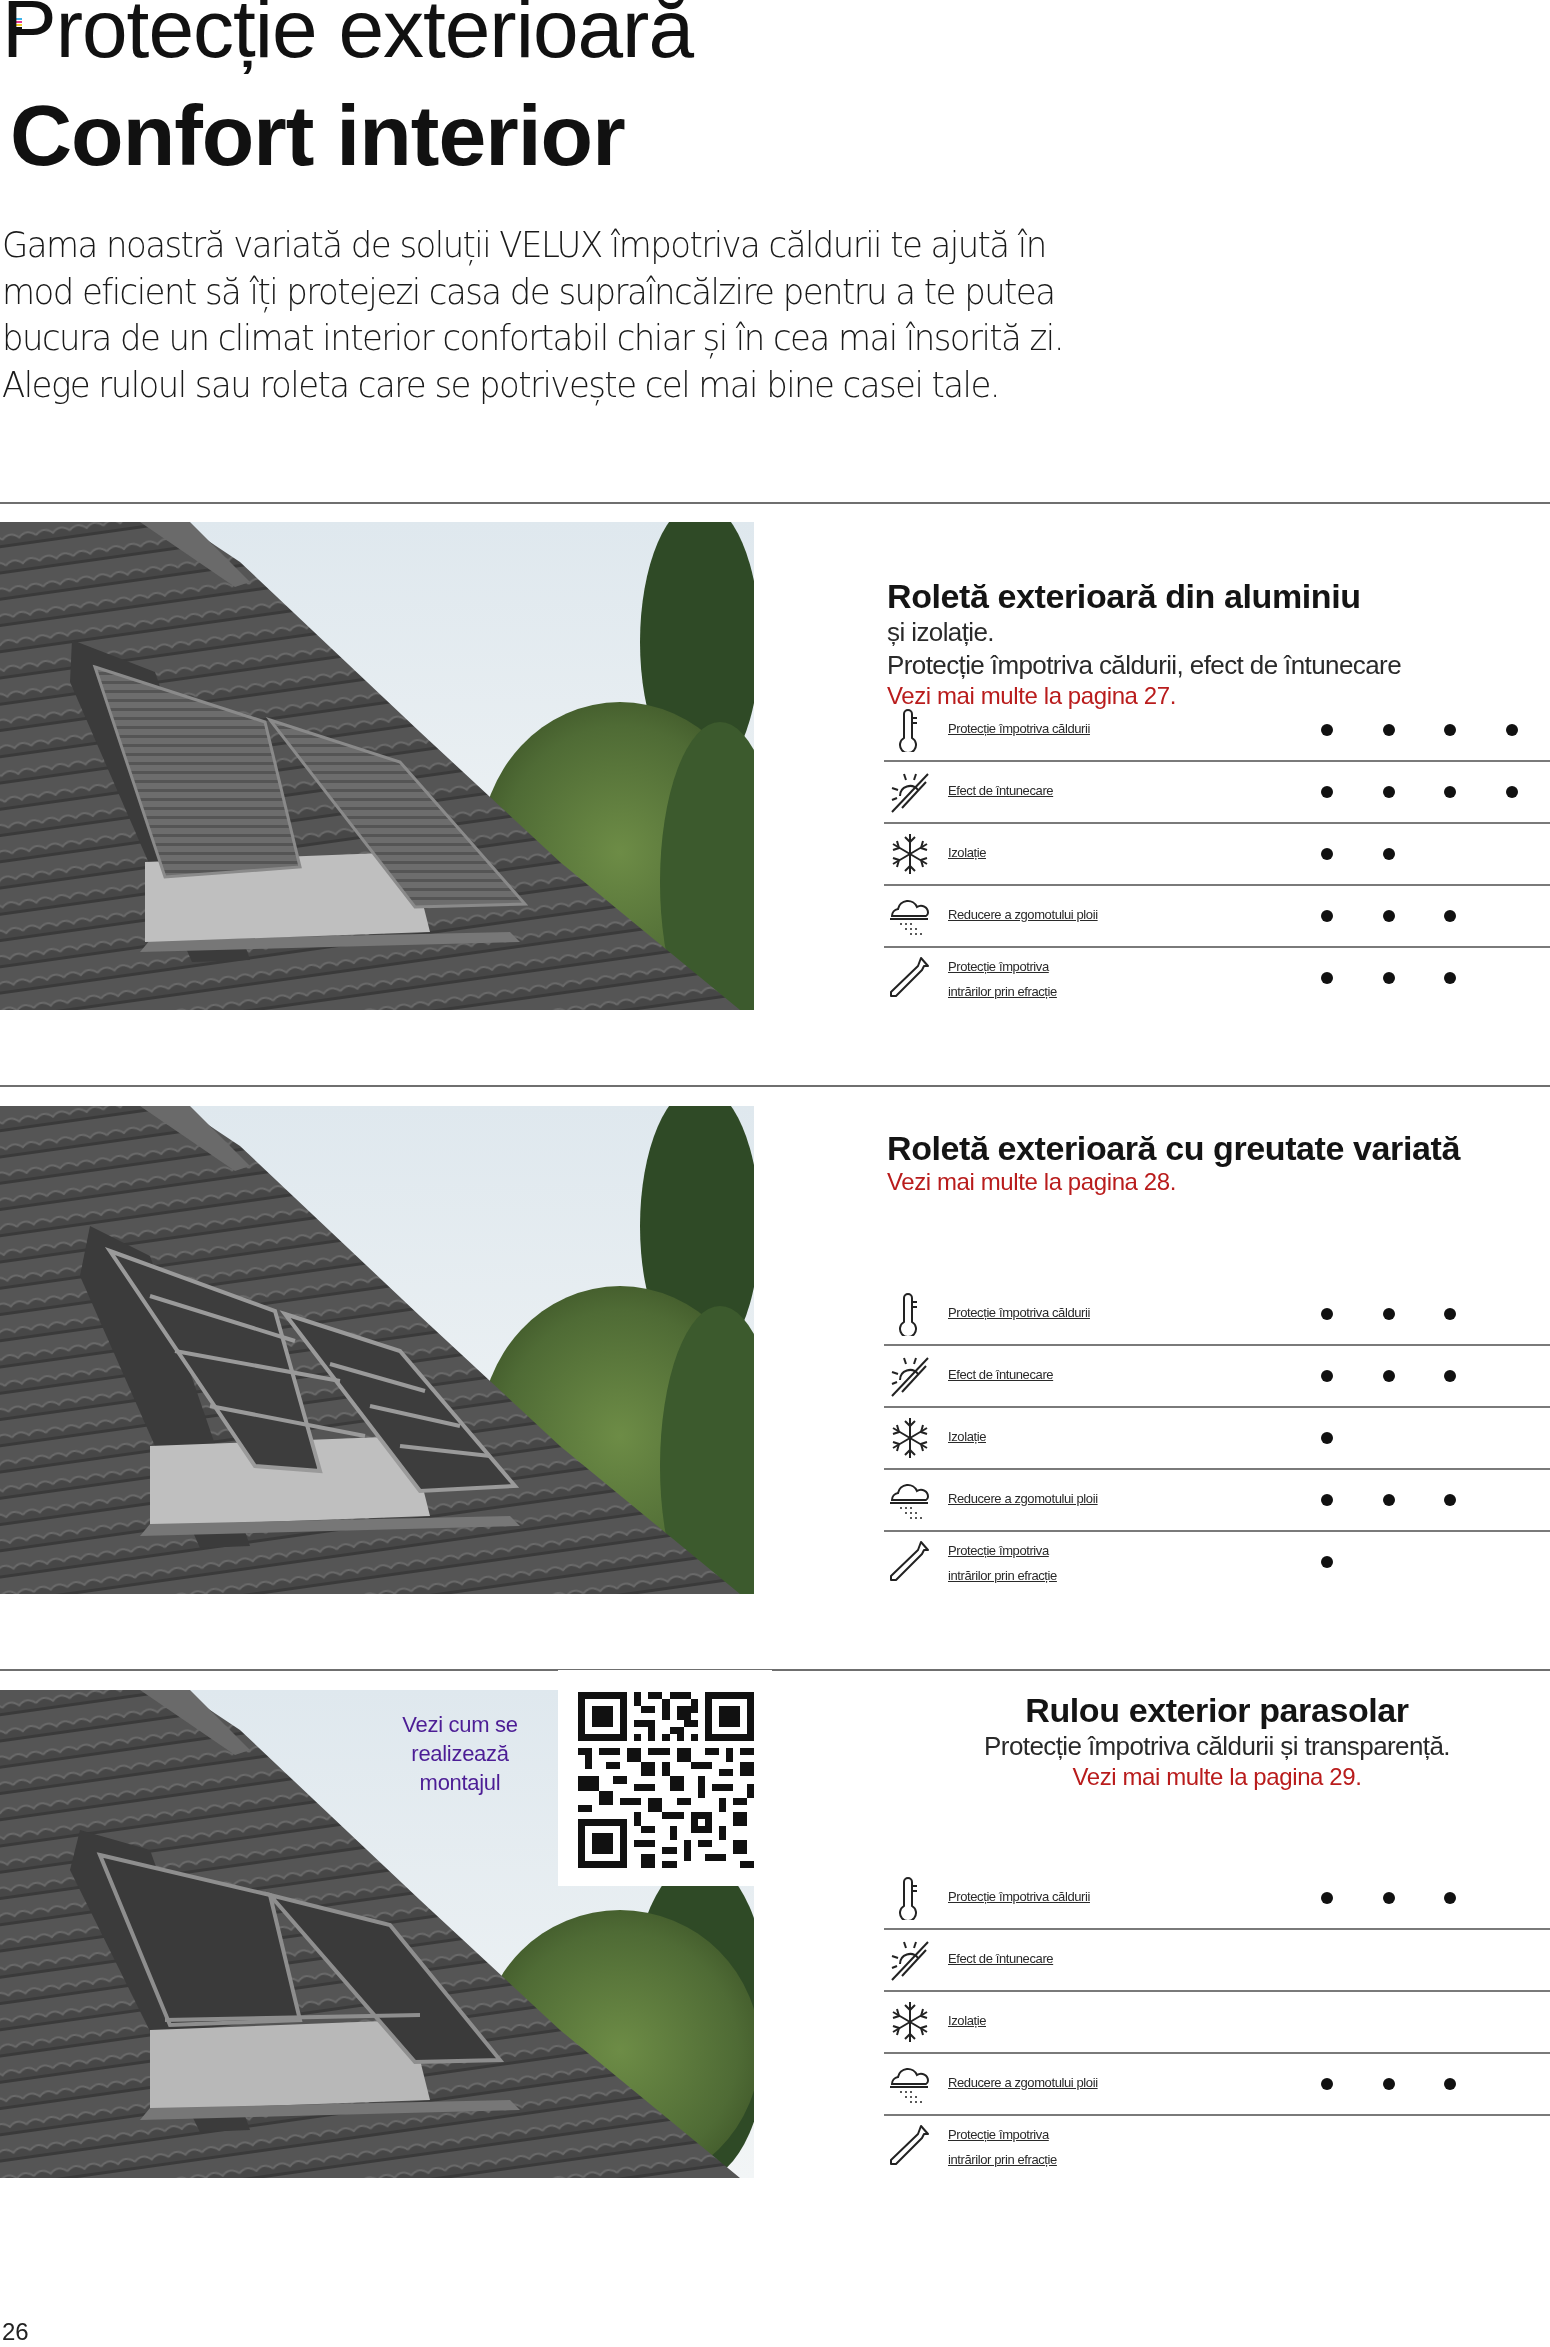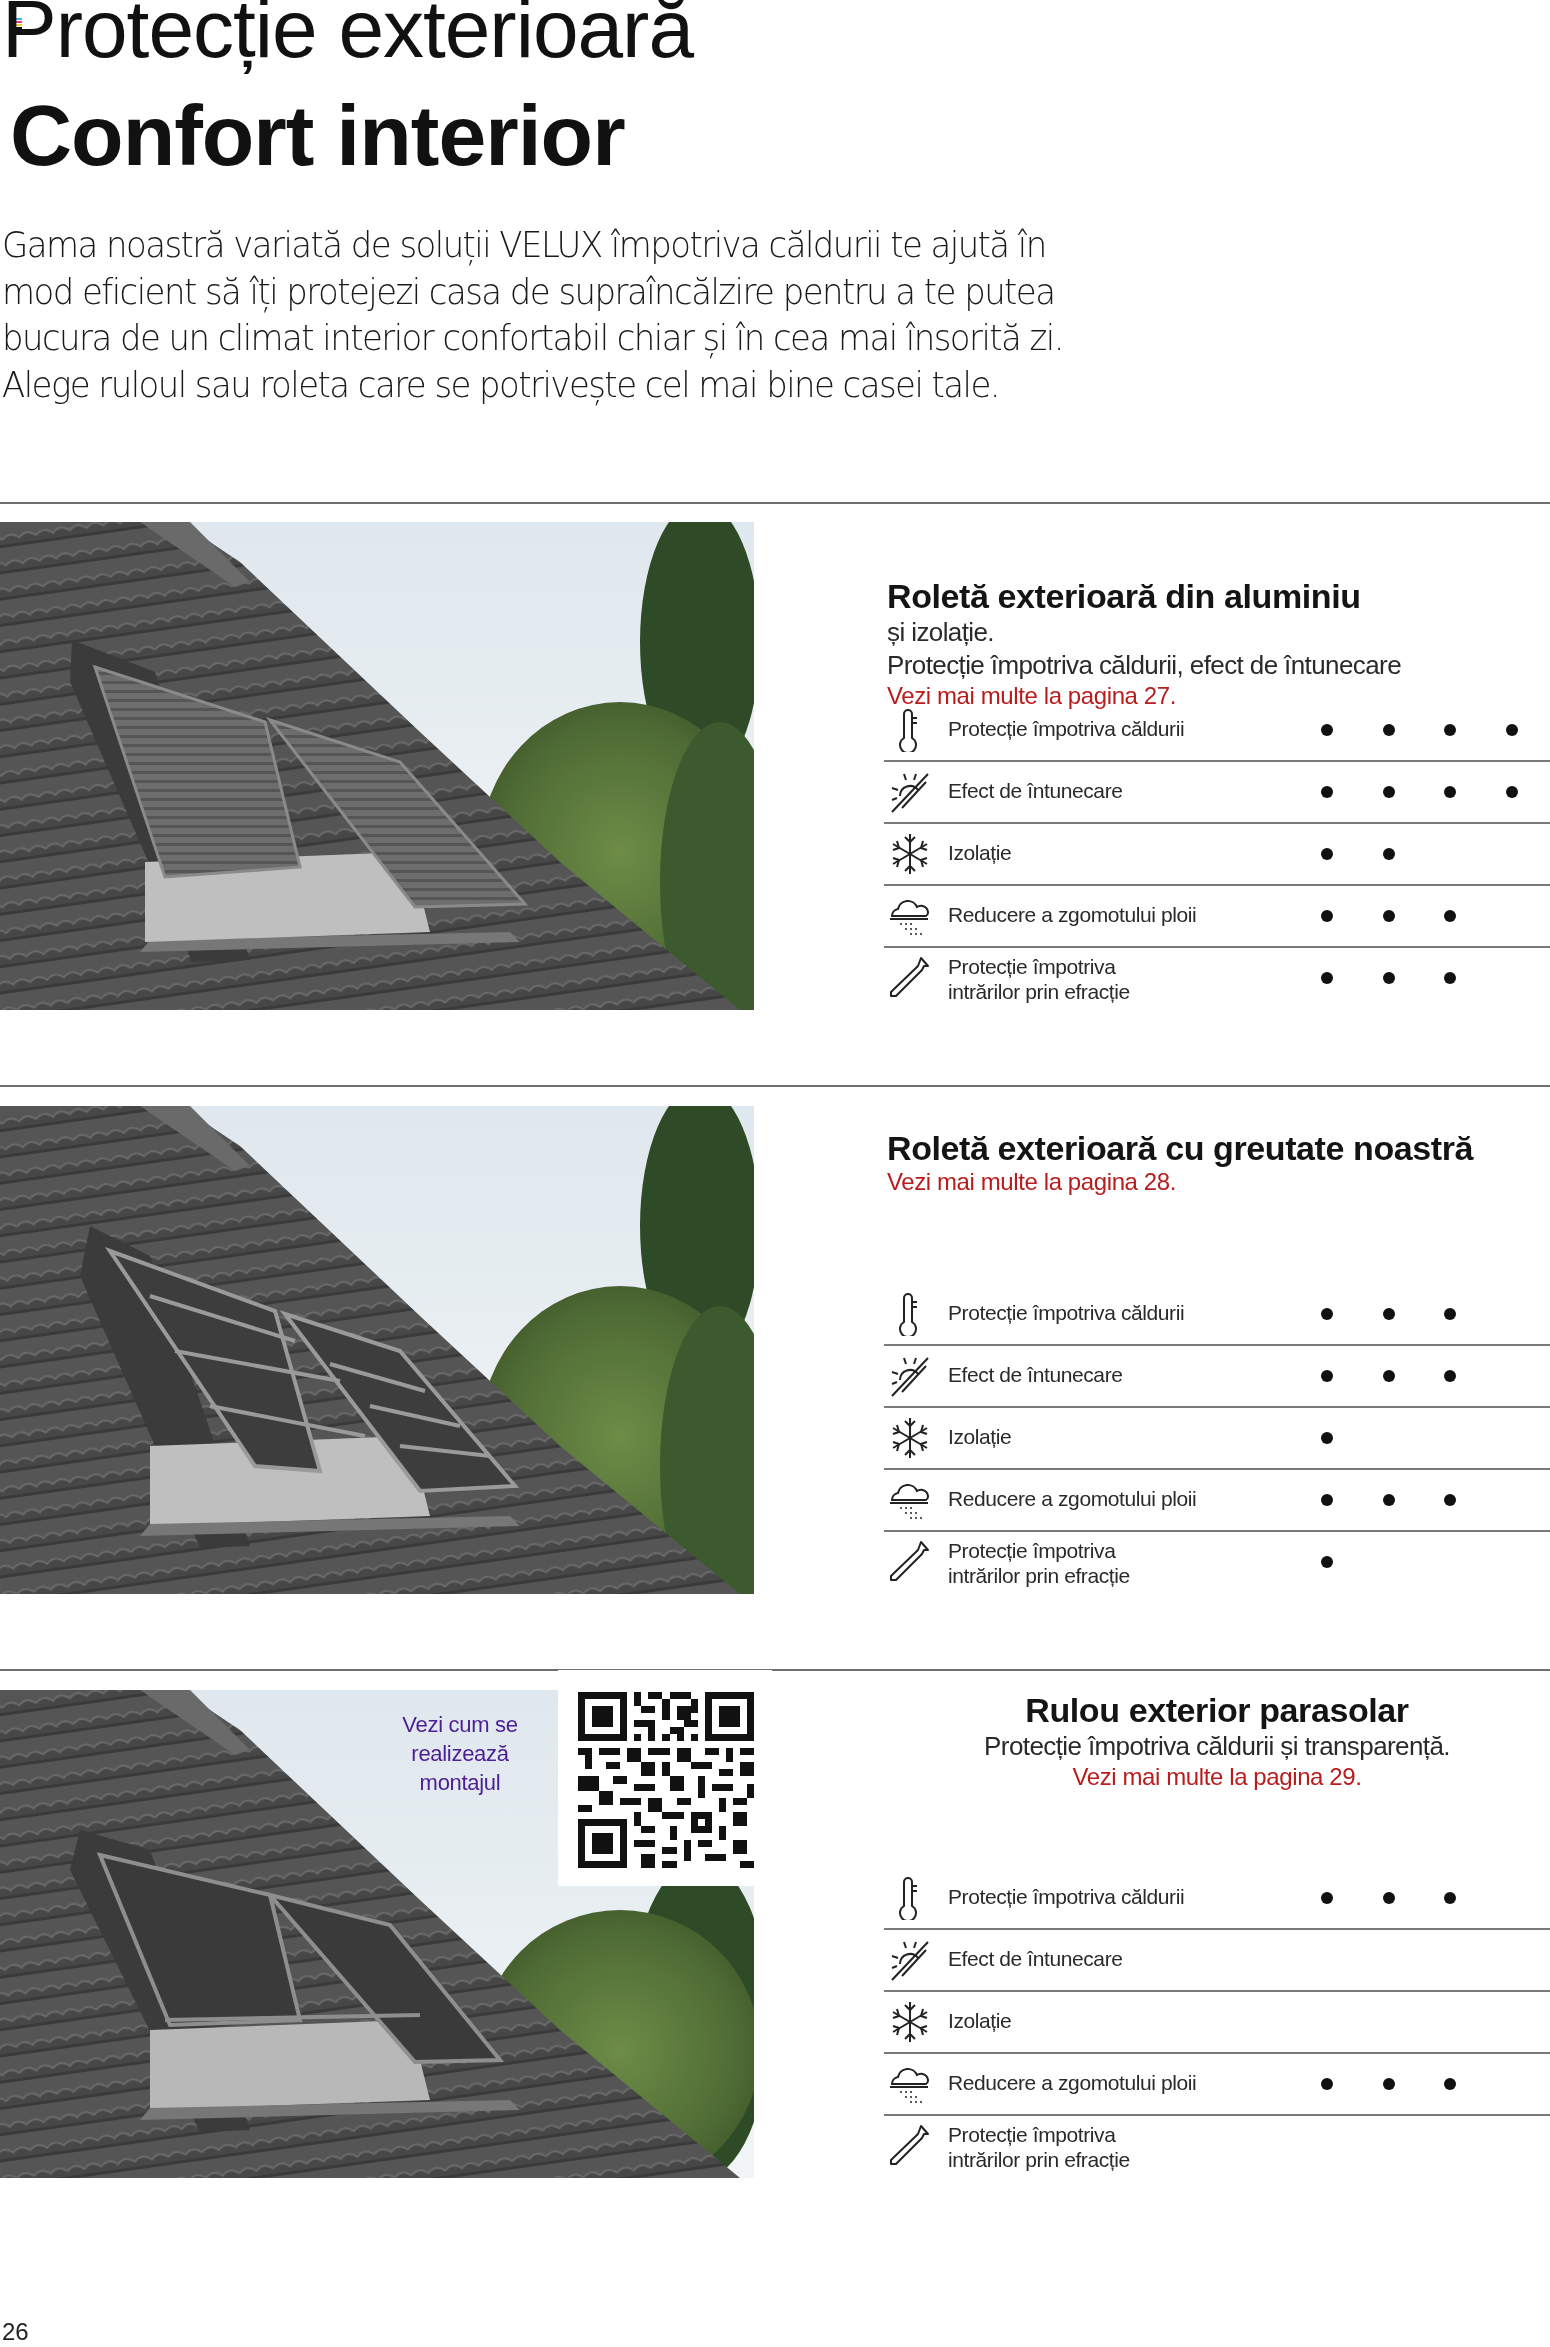--- a/index.html
+++ b/index.html
@@ -21,21 +21,21 @@
 
   .product { position: absolute; left: 887px; width: 660px; }
   .product-title { font-size: 34px; font-weight: 700; line-height: 40px; color: #141414; white-space: nowrap; letter-spacing: -0.4px; }
   .product-desc { font-size: 26px; line-height: 33px; color: #2a2a2a; white-space: nowrap; letter-spacing: -0.6px; }
   .product-more { font-size: 24px; line-height: 27px; color: #b91c1c; white-space: nowrap; letter-spacing: -0.4px; margin-top: 0px; }
 
   .feat-table { position: absolute; left: 884px; width: 666px; }
   .feat-row { position: relative; height: 60px; border-bottom: 2px solid #7a7a7a; }
   .feat-row:last-child { border-bottom: none; }
   .feat-icon { position: absolute; left: 4px; top: 8px; width: 44px; height: 44px; }
-  .feat-label { position: absolute; left: 64px; top: 16px; font-size: 21px; line-height: 25px; color: #2a2a2a; letter-spacing: -0.4px; }
+  .feat-label { position: absolute; left: 64px; top: 16px; font-size: 13px; line-height: 25px; color: #2a2a2a; letter-spacing: -0.4px; text-decoration: underline; }
   .feat-label.two-line { top: 6px; }
   .dot { position: absolute; top: 24px; width: 12px; height: 12px; border-radius: 50%; background: #111; }
 
   .qr-card { position: absolute; left: 558px; top: 1670px; width: 214px; height: 216px; background: #ffffff; }
   .qr-caption { position: absolute; left: 380px; top: 1710px; width: 160px; text-align: center; font-size: 22px; line-height: 29px; color: #4c1d95; letter-spacing: -0.3px; }
 
   .page-number { position: absolute; left: 2px; top: 2318px; font-size: 24px; color: #222; }
 </style>
 </head>
 <body>
@@ -224,21 +224,21 @@
       <line x1="175" y1="245" x2="340" y2="275"></line>
       <line x1="210" y1="300" x2="365" y2="330"></line>
       <line x1="330" y1="258" x2="425" y2="285"></line>
       <line x1="370" y1="300" x2="460" y2="320"></line>
       <line x1="400" y1="340" x2="490" y2="350"></line>
     </g>
   </svg>
 </div>
 
 <div class="product" style="top:1128px;">
-  <div class="product-title">Roletă exterioară cu greutate noastră</div>
+  <div class="product-title">Roletă exterioară cu greutate variată</div>
   <div class="product-more">Vezi mai multe la pagina 28.</div>
 </div>
 
 <div class="feat-table" style="top:1284px;">
   <div class="feat-row">
     <svg class="feat-icon">
         <use href="#ico-therm"></use>
       </svg>
     <div class="feat-label">Protecție împotriva căldurii</div>
     <span class="dot" style="left:437px"></span>

